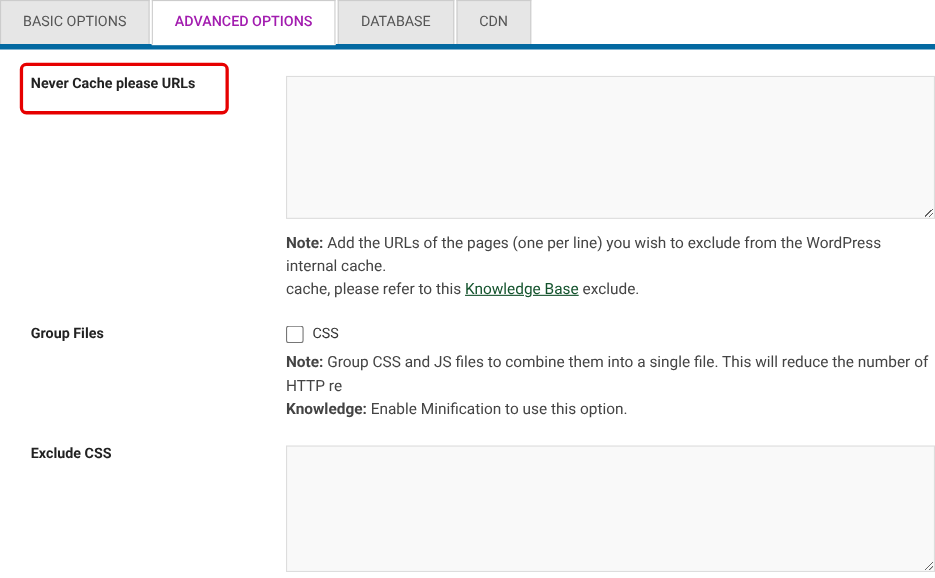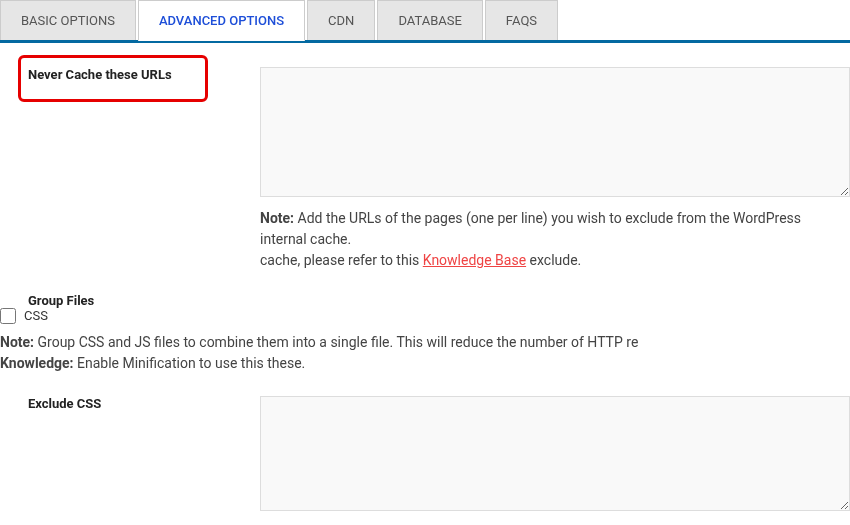--- a/index.html
+++ b/index.html
@@ -8,39 +8,39 @@
       box-sizing: border-box;
     }
     body {
       font-family: -apple-system, BlinkMacSystemFont, "Segoe UI", Roboto, "Helvetica Neue", Arial, sans-serif;
       font-size: 13px;
       color: #333;
       background: #fff;
     }
     .tabs {
       display: flex;
-      border-bottom: 3px solid #0369a1;
+      border-bottom: 5px solid #0369a1;
       background: #fff;
     }
     .tab {
       padding: 12px 20px;
       background: #e6e6e6;
       border: 1px solid #ccc;
       border-bottom: none;
       margin-right: 2px;
       color: #555;
       font-size: 13px;
       cursor: pointer;
       text-transform: uppercase;
     }
     .tab.active {
       background: #fff;
       border-bottom: 1px solid #fff;
       margin-bottom: -1px;
-      color: #1d4ed8;
+      color: #a21caf;
       font-weight: 500;
     }
     .content {
       padding: 0;
     }
     .field-row {
       display: flex;
       align-items: flex-start;
       padding: 14px 0 0 0;
     }
@@ -85,21 +85,21 @@
     .note {
       margin-top: 8px;
       font-size: 14px;
       color: #444;
       line-height: 1.5;
     }
     .note .bold {
       font-weight: bold;
     }
     .note a {
-      color: #ef4444;
+      color: #14532d;
       text-decoration: underline;
     }
     .checkbox-row {
       display: flex;
       align-items: flex-start;
       margin-bottom: 6px;
     }
     .checkbox-row input[type="checkbox"] {
       width: 16px;
       height: 16px;
@@ -113,48 +113,47 @@
       color: #333;
       cursor: pointer;
     }
   </style>
 </head>
 <body>
 
 <div class="tabs">
   <div class="tab">BASIC OPTIONS</div>
   <div class="tab active">ADVANCED OPTIONS</div>
+  <div class="tab">DATABASE</div>
   <div class="tab">CDN</div>
-  <div class="tab">DATABASE</div>
-  <div class="tab">FAQs</div>
 </div>
 
 <div class="content">
 
   <div class="field-row" style="padding-top:24px;">
-    <div class="field-label highlighted">Never Cache these URLs</div>
+    <div class="field-label highlighted">Never Cache please URLs</div>
     <div class="field-input">
       <textarea style=""></textarea>
       <div class="note">
         <span class="bold">Note:</span><span> Add the URLs of the pages (one per line) you wish to exclude from the WordPress internal cache.</span><br>
         <span> cache, please refer to this </span><a href="#">Knowledge Base</a><span> exclude.</span>
       </div>
     </div>
   </div>
 
-  <div class="field-row" style="padding-top:22px;flex-direction:column;">
+  <div class="field-row" style="padding-top:22px;">
     <div class="field-label">Group Files</div>
     <div class="field-input">
       <div class="checkbox-row">
         <input type="checkbox" style="">
         <label>CSS</label>
       </div>
       <div class="note">
         <span class="bold">Note:</span><span> Group CSS and JS files to combine them into a single file. This will reduce the number of HTTP re</span><br>
-        <span class="bold">Knowledge:</span><span> Enable Minification to use this these.</span>
+        <span class="bold">Knowledge:</span><span> Enable Minification to use this option.</span>
       </div>
     </div>
   </div>
 
   <div class="field-row" style="padding-top:22px;">
     <div class="field-label">Exclude CSS</div>
     <div class="field-input">
       <textarea class="small" style=""></textarea>
     </div>
   </div>

